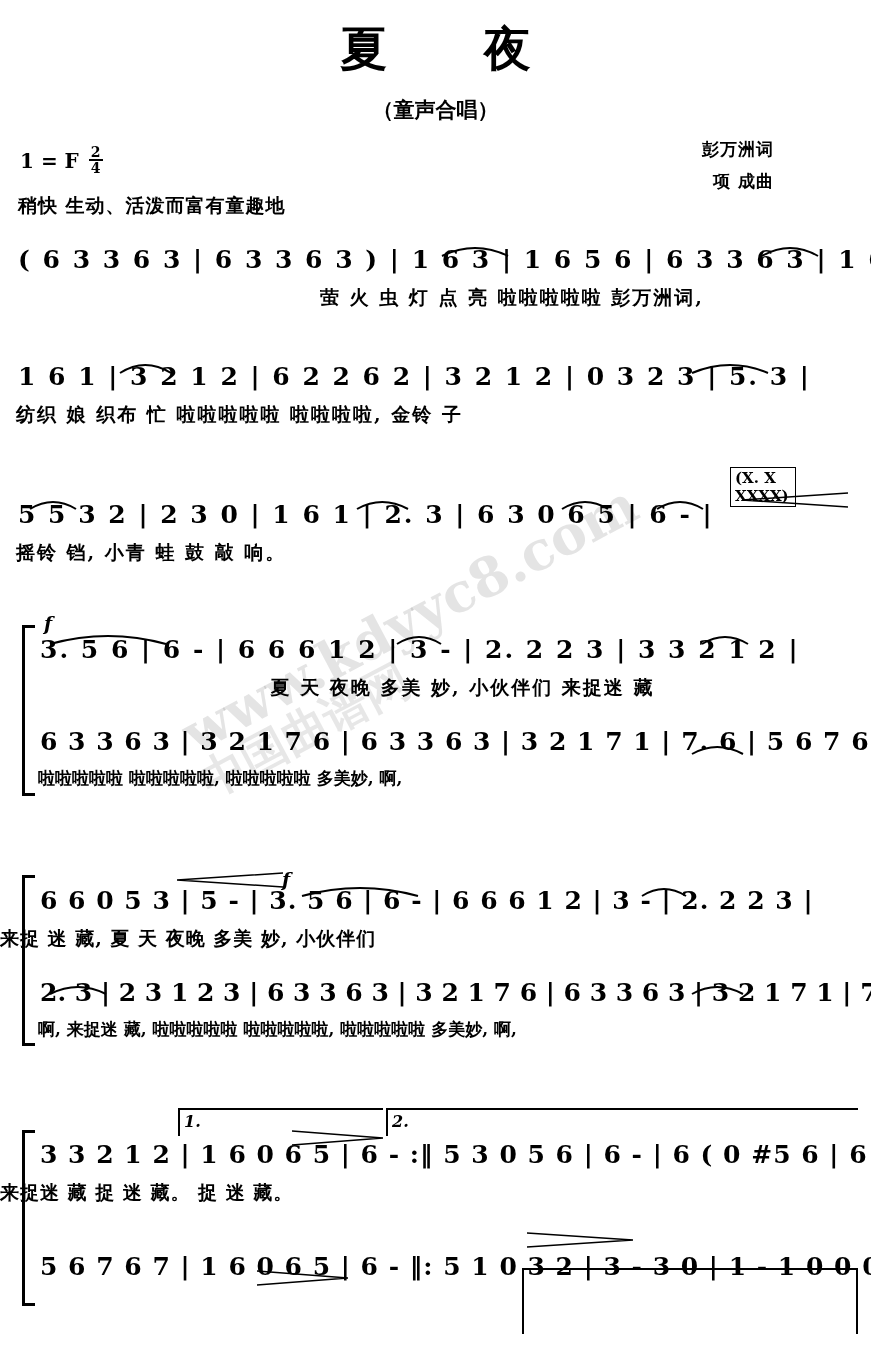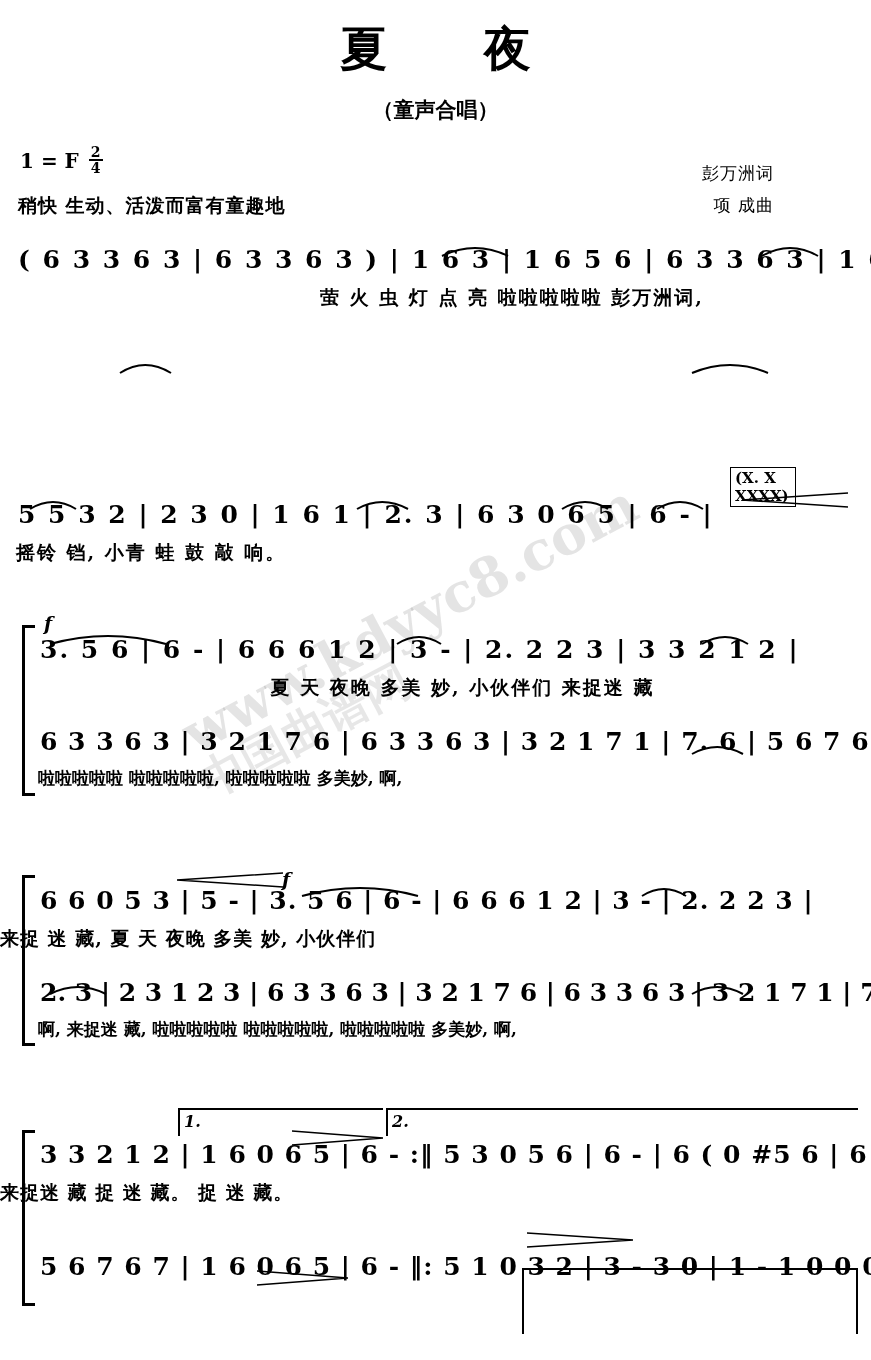--- a/index.html
+++ b/index.html
@@ -42,23 +42,22 @@
     text-align: center;
     font-family: "DejaVu Serif", "Liberation Serif", serif;
     font-size: 21px;
     font-weight: bold;
   }
   .credit {
     position: absolute;
     right: 22px;
     font-family: "DejaVu Serif", "Liberation Serif", serif;
     font-size: 17px;
-    font-weight: normal;
+    font-weight: bold;
     letter-spacing: 1px;
-    margin-top: 24px;
   }
   .credit.lyric { top: 138px; }
   .credit.music { top: 170px; }
 
   .keysig {
     position: absolute;
     top: 146px;
     left: 20px;
     font-family: "DejaVu Serif", "Liberation Serif", serif;
     font-size: 20px;
@@ -219,20 +218,24 @@
     <svg width="70" height="18" viewBox="0 0 70 18">
         <path d="M2,16 Q35,0 68,16" stroke="#000" stroke-width="2" fill="none"></path>
       </svg>
   </div>
   <div class="arcs" style="left:760px;top:240px;">
     <svg width="60" height="18" viewBox="0 0 60 18">
         <path d="M2,16 Q30,0 58,16" stroke="#000" stroke-width="2" fill="none"></path>
       </svg>
   </div>
 
+  <div class="system" style="top:362px;">
+    <div class="notes-row" style="padding-left:18px;letter-spacing:2px;">1 6  1 | 3 2 1 2 | 6 2 2 6 2 | 3 2 1 2 | 0 3 2 3 | 5.   3 |</div>
+    <div class="lyr-row" style="padding-left:16px;letter-spacing:2px;">纺织 娘 织布 忙   啦啦啦啦啦  啦啦啦啦,     金铃   子</div>
+  </div>
   <div class="arcs" style="left:118px;top:357px;">
     <svg width="55" height="18" viewBox="0 0 55 18">
         <path d="M2,16 Q27,0 53,16" stroke="#000" stroke-width="2" fill="none"></path>
       </svg>
   </div>
   <div class="arcs" style="left:690px;top:357px;">
     <svg width="80" height="18" viewBox="0 0 80 18">
         <path d="M2,16 Q40,0 78,16" stroke="#000" stroke-width="2" fill="none"></path>
       </svg>
   </div>

